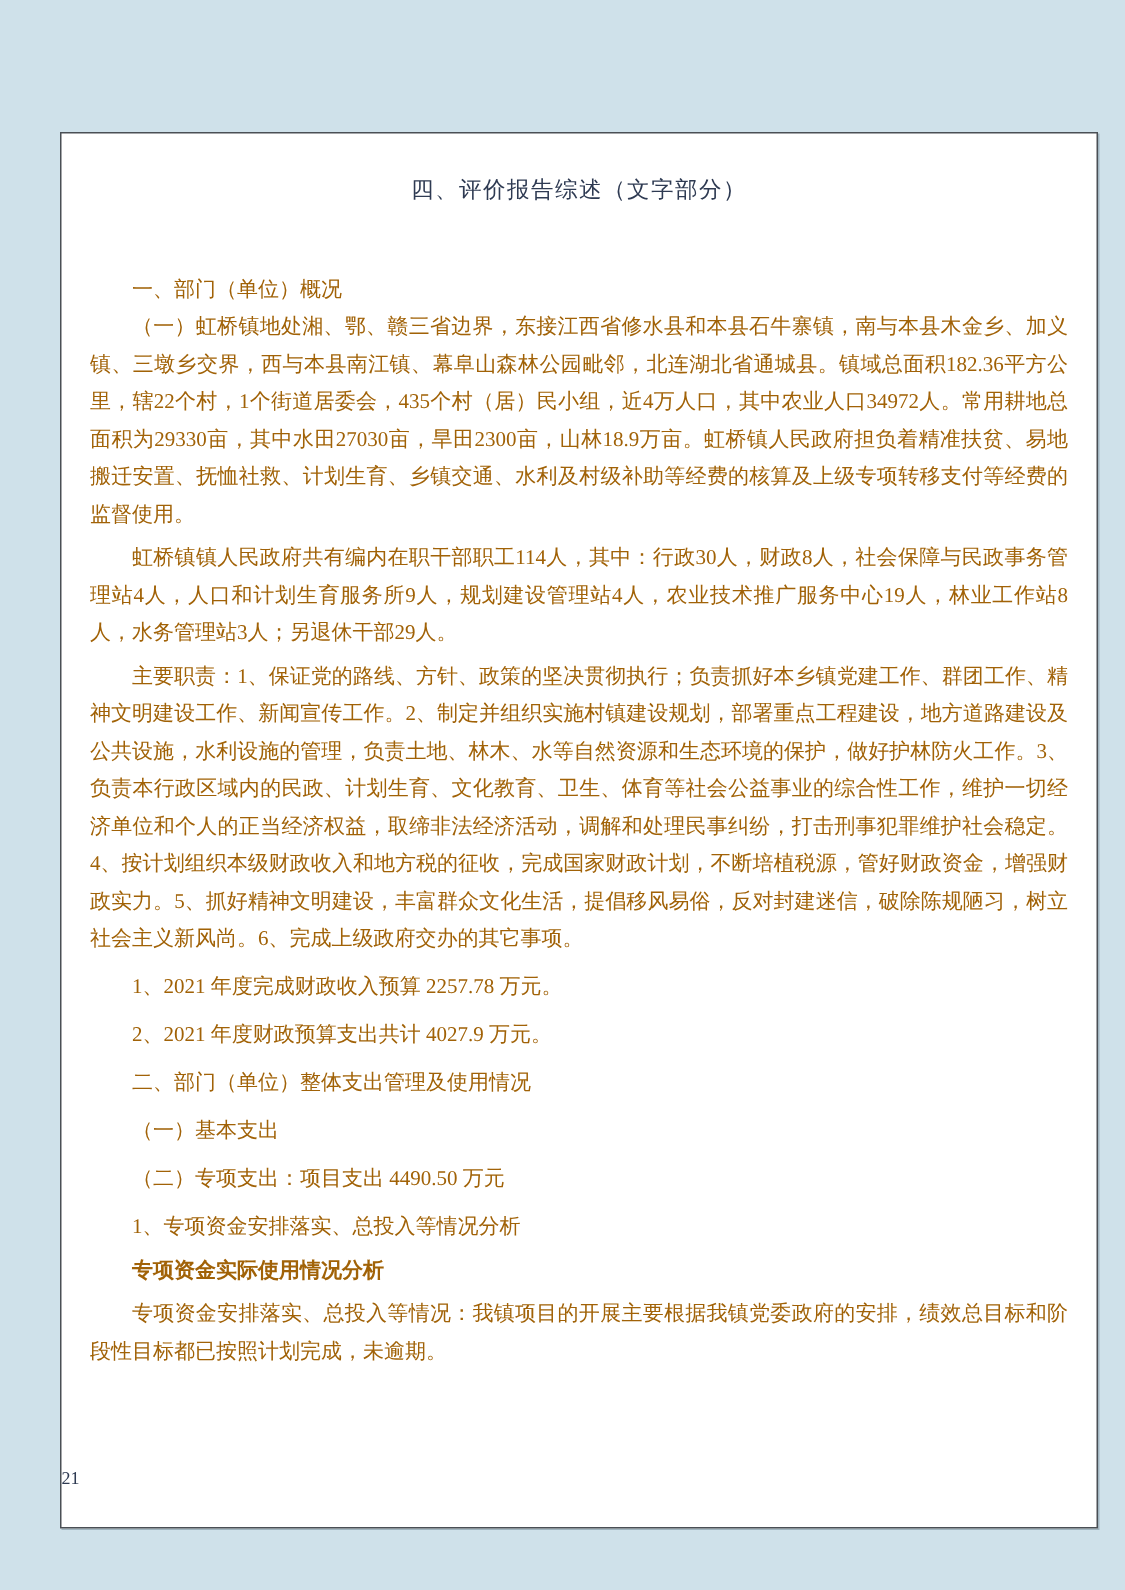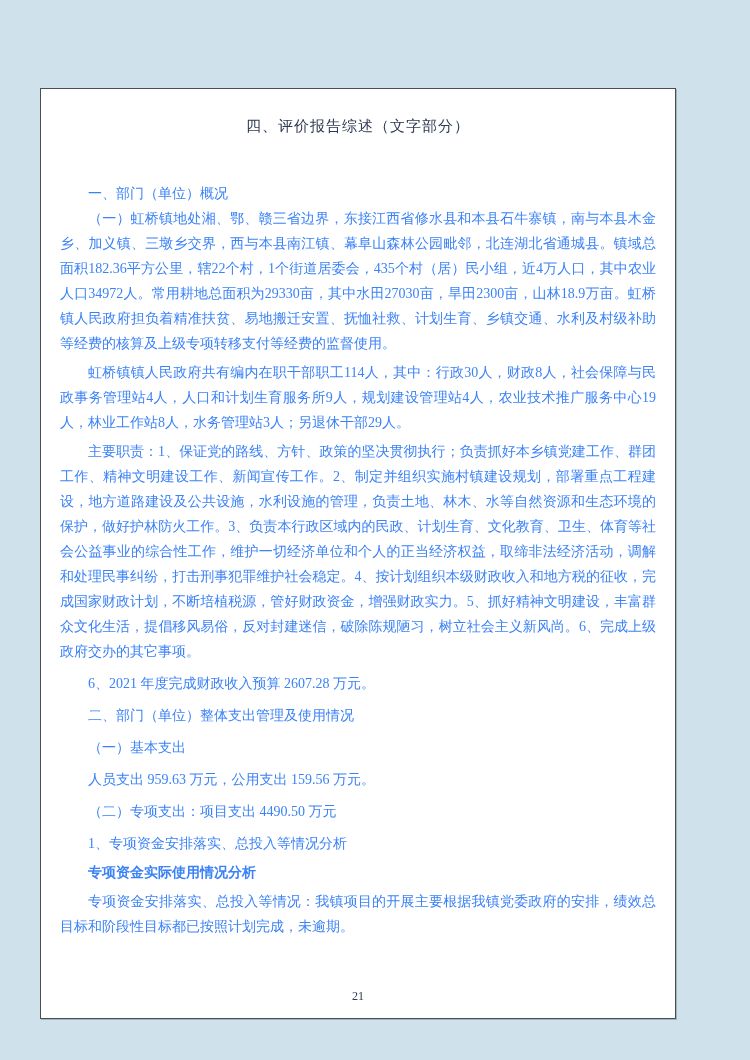--- a/index.html
+++ b/index.html
@@ -9,79 +9,78 @@
     height: 1060px;
     background: #cfe1ea;
     position: relative;
     font-family: "Liberation Serif", "DejaVu Serif", serif;
     overflow: hidden;
   }
   .page {
     position: absolute;
     left: 40px;
     top: 88px;
-    width: 636px;
+    width: 692px;
     height: 931px;
     background: #ffffff;
     border: 1px solid #4a4f55;
     box-shadow: 1px 1px 0 #9fb4bf;
   }
   .doc-title {
     position: absolute;
     top: 28px;
     left: 0;
     right: 0;
     text-align: center;
     font-size: 15px;
     color: #2e3a52;
     letter-spacing: 1px;
   }
   .doc-body {
     position: absolute;
     top: 92px;
     left: 19px;
     right: 19px;
-    color: #3b82f6;
+    color: #a16207;
     font-size: 14px;
     line-height: 25px;
     text-align: justify;
   }
   .doc-body p {
     margin: 0;
     text-indent: 2em;
   }
   .doc-body p.sp  { margin-top: 4px; }
   .doc-body p.sp2 { margin-top: 7px; }
   .doc-body p.bold { font-weight: bold; }
   .page-number {
     position: absolute;
-    bottom: 14px;
+    bottom: 25px;
     left: 0;
     right: 0;
-    text-align: center;
     font-size: 12px;
     color: #2e3a52;
   }
 </style>
 </head>
 <body>
 
 <div class="page">
 
   <div class="doc-title">四、评价报告综述（文字部分）</div>
 
   <div class="doc-body">
     <p>一、部门（单位）概况</p>
     <p>（一）虹桥镇地处湘、鄂、赣三省边界，东接江西省修水县和本县石牛寨镇，南与本县木金乡、加义镇、三墩乡交界，西与本县南江镇、幕阜山森林公园毗邻，北连湖北省通城县。镇域总面积182.36平方公里，辖22个村，1个街道居委会，435个村（居）民小组，近4万人口，其中农业人口34972人。常用耕地总面积为29330亩，其中水田27030亩，旱田2300亩，山林18.9万亩。虹桥镇人民政府担负着精准扶贫、易地搬迁安置、抚恤社救、计划生育、乡镇交通、水利及村级补助等经费的核算及上级专项转移支付等经费的监督使用。</p>
     <p class="sp">虹桥镇镇人民政府共有编内在职干部职工114人，其中：行政30人，财政8人，社会保障与民政事务管理站4人，人口和计划生育服务所9人，规划建设管理站4人，农业技术推广服务中心19人，林业工作站8人，水务管理站3人；另退休干部29人。</p>
     <p class="sp">主要职责：1、保证党的路线、方针、政策的坚决贯彻执行；负责抓好本乡镇党建工作、群团工作、精神文明建设工作、新闻宣传工作。2、制定并组织实施村镇建设规划，部署重点工程建设，地方道路建设及公共设施，水利设施的管理，负责土地、林木、水等自然资源和生态环境的保护，做好护林防火工作。3、负责本行政区域内的民政、计划生育、文化教育、卫生、体育等社会公益事业的综合性工作，维护一切经济单位和个人的正当经济权益，取缔非法经济活动，调解和处理民事纠纷，打击刑事犯罪维护社会稳定。4、按计划组织本级财政收入和地方税的征收，完成国家财政计划，不断培植税源，管好财政资金，增强财政实力。5、抓好精神文明建设，丰富群众文化生活，提倡移风易俗，反对封建迷信，破除陈规陋习，树立社会主义新风尚。6、完成上级政府交办的其它事项。</p>
-    <p class="sp2">6、2021 年度完成财政收入预算 2607.28 万元。</p>
+    <p class="sp2">1、2021 年度完成财政收入预算 2257.78 万元。</p>
+    <p class="sp2">2、2021 年度财政预算支出共计 4027.9 万元。</p>
     <p class="sp2">二、部门（单位）整体支出管理及使用情况</p>
     <p class="sp2">（一）基本支出</p>
-    <p class="sp2">人员支出 959.63 万元，公用支出 159.56 万元。</p>
     <p class="sp2">（二）专项支出：项目支出 4490.50 万元</p>
     <p class="sp2">1、专项资金安排落实、总投入等情况分析</p>
     <p class="sp bold">专项资金实际使用情况分析</p>
     <p class="sp">专项资金安排落实、总投入等情况：我镇项目的开展主要根据我镇党委政府的安排，绩效总目标和阶段性目标都已按照计划完成，未逾期。</p>
 
   </div>
 
   <div class="page-number">21</div>
 
 </div>

